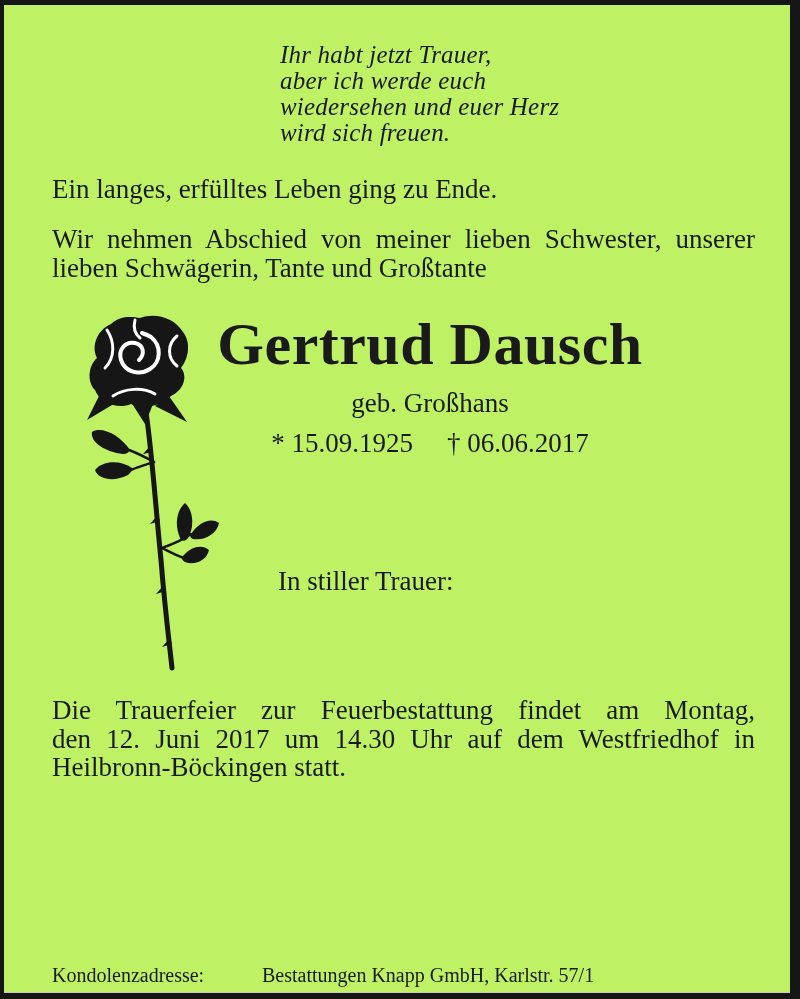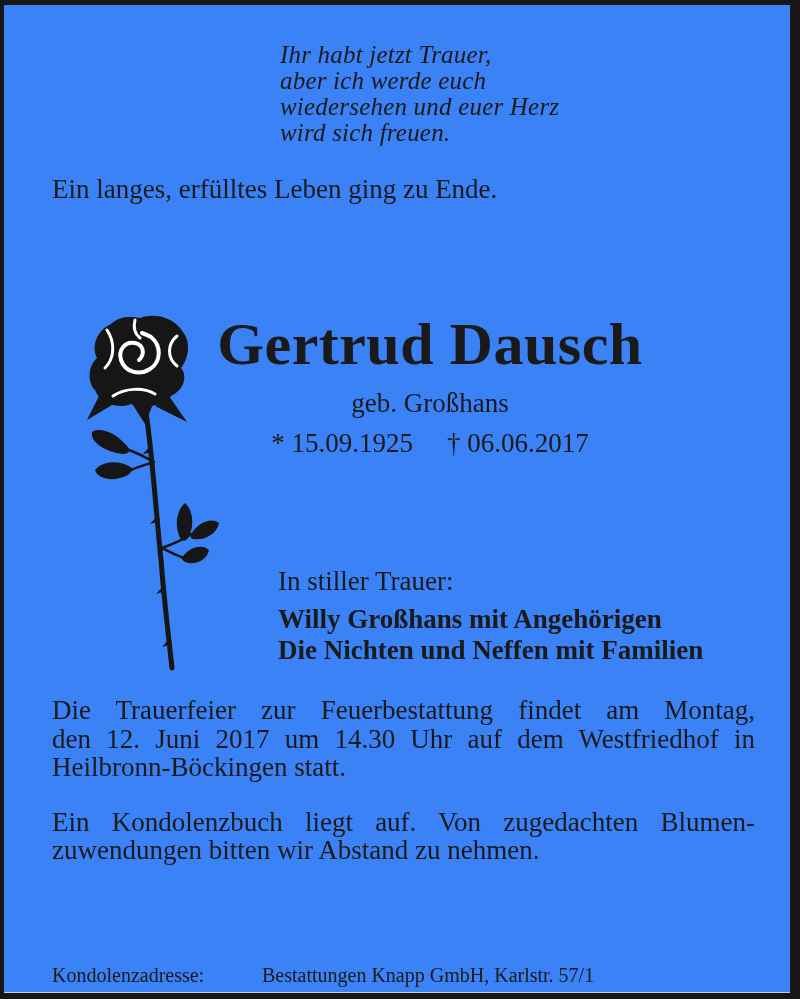--- a/index.html
+++ b/index.html
@@ -1,21 +1,21 @@
 <!DOCTYPE html>
 <html><head>
 <meta charset="utf-8">
 <title>Traueranzeige</title>
 <style>
   html,body { margin:0; padding:0; background:#ffffff; }
   .page {
     position:relative;
     width:800px; height:999px;
     box-sizing:border-box;
-    background:#3b82f6;
+    background:#bef264;
     border:solid #161616;
     border-width:5px 10px 6px 4px;
     font-family:"Liberation Serif","DejaVu Serif",serif;
     color:#1a1a1a;
     overflow:hidden;
   }
   .edge-line { position:absolute; left:0; right:0; height:1px; background:#c9c9c9; }
   .edge-top { top:-5px; }
   .edge-bottom { bottom:0; }
 
@@ -70,20 +70,24 @@
 
   <div class="abs epigraph">
     <div>Ihr habt jetzt Trauer,</div>
     <div>aber ich werde euch</div>
     <div>wiedersehen und euer Herz</div>
     <div>wird sich freuen.</div>
   </div>
 
   <div class="abs body-text intro">Ein langes, erfülltes Leben ging zu Ende.</div>
 
+  <div class="abs body-text para farewell">
+    <div class="jline">Wir nehmen Abschied von meiner lieben Schwester, unserer</div>
+    <div class="lline">lieben Schwägerin, Tante und Großtante</div>
+  </div>
 
   <svg class="abs rose" width="135" height="362" viewBox="0 0 135 362" aria-hidden="true">
     <g fill="#161616" stroke="none">
 
       <path d="M55,8 C70,2 90,8 98,22 C106,32 104,48 96,58 C103,66 99,80 86,86 C76,96 58,100 46,94 C32,100 14,92 10,80 C2,72 3,56 12,48 C6,36 12,20 26,14 C34,6 46,6 55,8 Z"></path>
 
       <path d="M16,82 L2,110 L32,92 Z"></path>
       <path d="M84,86 L102,112 L70,96 Z"></path>
       <path d="M46,92 L60,114 L68,94 Z"></path>
 
@@ -122,35 +126,27 @@
     <div class="maiden">geb. Großhans</div>
     <div class="dates">
       <span>* 15.09.1925</span><span class="death-date">† 06.06.2017</span>
     </div>
   </div>
 
   <div class="abs circumstance">
   </div>
 
   <div class="abs mourning-label">In stiller Trauer:</div>
-  <div class="abs mourners">
-    <div>Willy Großhans mit Angehörigen</div>
-    <div>Die Nichten und Neffen mit Familien</div>
-  </div>
 
   <div class="abs body-text para funeral">
     <div class="jline">Die Trauerfeier zur Feuerbestattung findet am Montag,</div>
     <div class="jline">den 12. Juni 2017 um 14.30 Uhr auf dem Westfriedhof in</div>
     <div class="lline">Heilbronn-Böckingen statt.</div>
   </div>
 
-  <div class="abs body-text para condbook">
-    <div class="jline">Ein Kondolenzbuch liegt auf. Von zugedachten Blumen-</div>
-    <div class="lline">zuwendungen bitten wir Abstand zu nehmen.</div>
-  </div>
 
   <div class="abs condaddr">
     <div class="condaddr-row">
       <span class="condaddr-label">Kondolenzadresse:</span><span class="condaddr-line1">Bestattungen Knapp GmbH, Karlstr. 57/1</span>
     </div>
     <div class="condaddr-line2">74072 Heilbronn</div>
   </div>
 
   <div class="edge-line edge-bottom"></div>
 </div>

